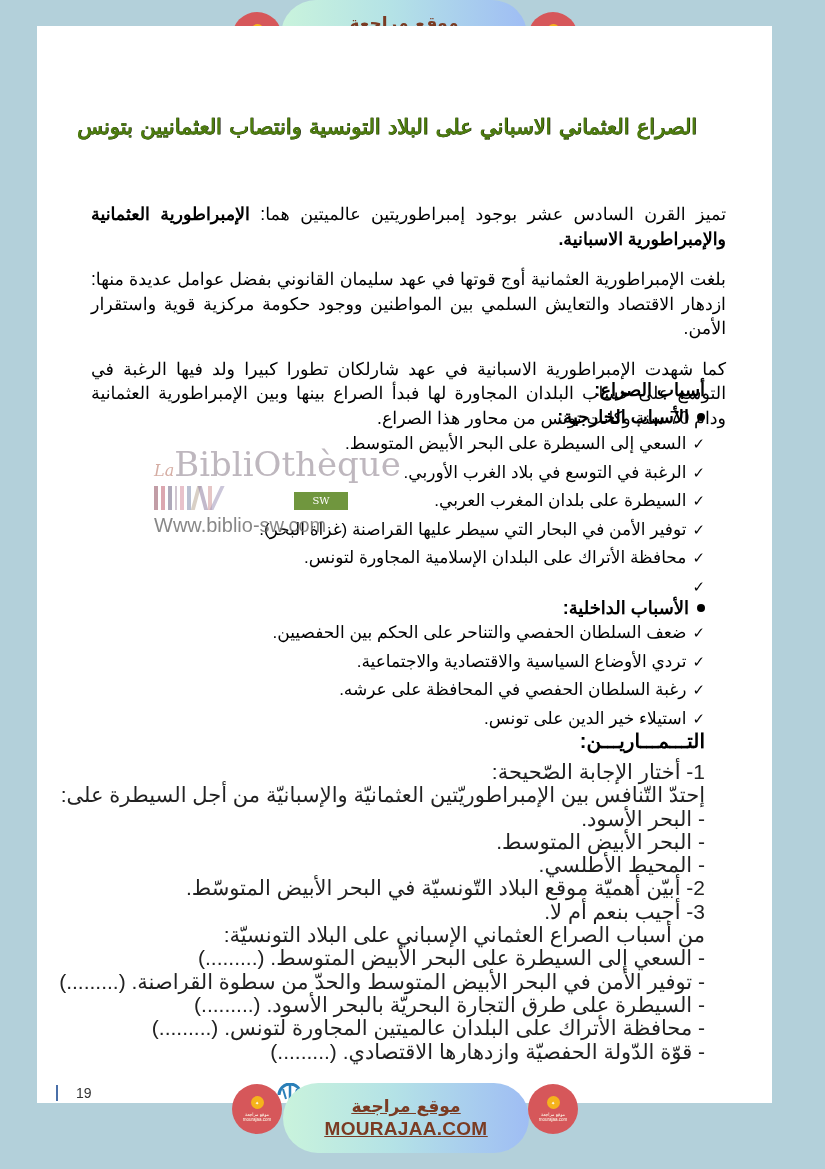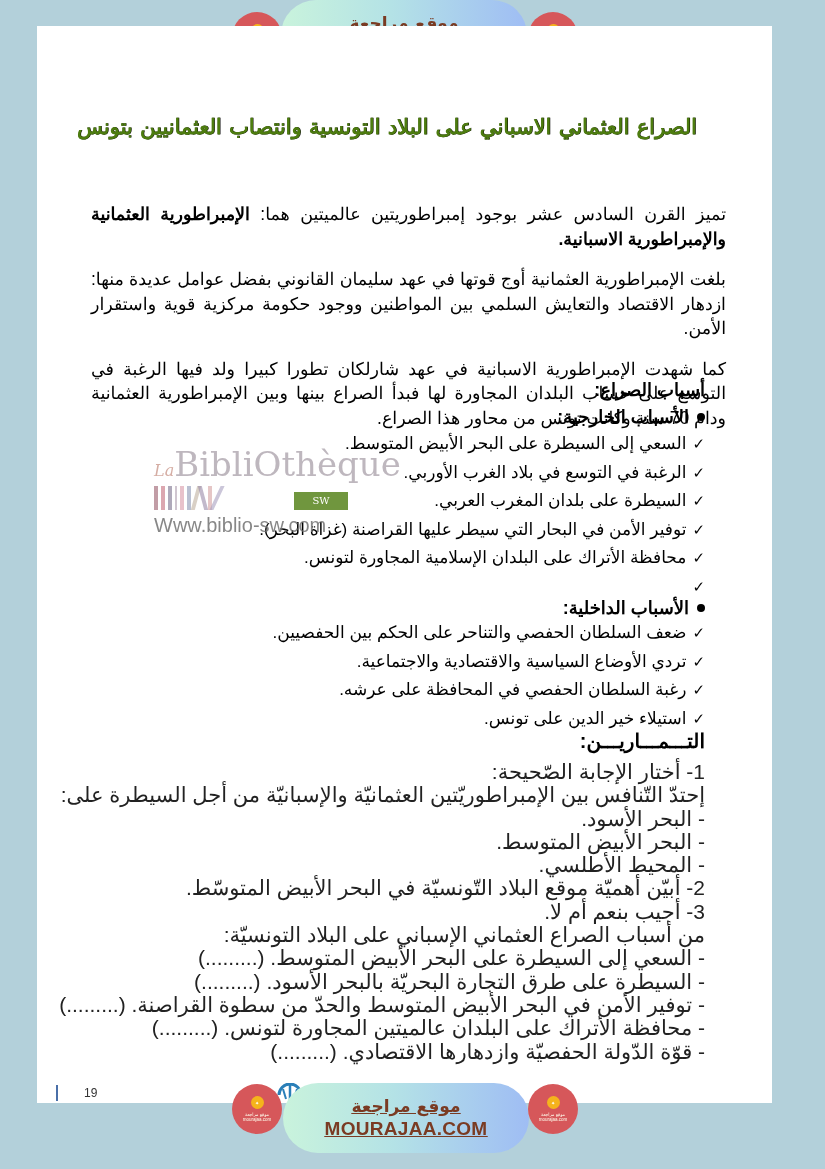--- a/index.html
+++ b/index.html
@@ -115,22 +115,22 @@
     }
     .wm-url {
       font-family: "Liberation Sans", sans-serif;
       font-size: 20px; color: #737373; opacity: 0.85;
       margin-top: 4px;
     }
     .page-number {
       position: absolute;
       left: 19px; bottom: 2px;
       font-family: "Liberation Sans", sans-serif;
-      font-size: 12px; color: #333;
-      display: flex; gap: 26px; align-items: center;
+      font-size: 14px; color: #333;
+      display: flex; gap: 18px; align-items: center;
     }
     .page-number .bar { width: 2px; height: 16px; background: #4a6fa8; }
     .banner {
       position: absolute;
       width: 246px; height: 70px;
       border-radius: 38px;
       background: linear-gradient(90deg, #c9f3dc 0%, #b4e2e6 45%, #9fbdf4 100%);
       display: flex; flex-direction: column; align-items: center; justify-content: center;
       text-decoration: underline;
       color: #7a3b23;
@@ -260,22 +260,22 @@
   <div class="ex-lines">
     <div>1- أختار الإجابة الصّحيحة:</div>
     <div>إحتدّ التّنافس بين الإمبراطوريّتين العثمانيّة والإسبانيّة من أجل السيطرة على:</div>
     <div>- البحر الأسود.</div>
     <div>- البحر الأبيض المتوسط.</div>
     <div>- المحيط الأطلسي.</div>
     <div>2- أبيّن أهميّة موقع البلاد التّونسيّة في البحر الأبيض المتوسّط.</div>
     <div>3- أجيب بنعم أم لا.</div>
     <div>من أسباب الصراع العثماني الإسباني على البلاد التونسيّة:</div>
     <div>- السعي إلى السيطرة على البحر الأبيض المتوسط. (.........)</div>
+    <div>- توفير الأمن في البحر الأبيض المتوسط والحدّ من سطوة القراصنة. (.........)</div>
     <div>- السيطرة على طرق التجارة البحريّة بالبحر الأسود. (.........)</div>
-    <div>- توفير الأمن في البحر الأبيض المتوسط والحدّ من سطوة القراصنة. (.........)</div>
     <div>- محافظة الأتراك على البلدان عالميتين المجاورة لتونس. (.........)</div>
     <div>- قوّة الدّولة الحفصيّة وازدهارها الاقتصادي. (.........)</div>
   </div>
 
   <div class="watermark">
     <div class="wm-text"><small>La</small><span>BibliOthèque</span></div>
     <div class="wm-bars">
       <span style="background:#9a5c6a"></span>
         <span style="background:#c46d7b"></span>
         <span style="background:#7a6f8c"></span>

